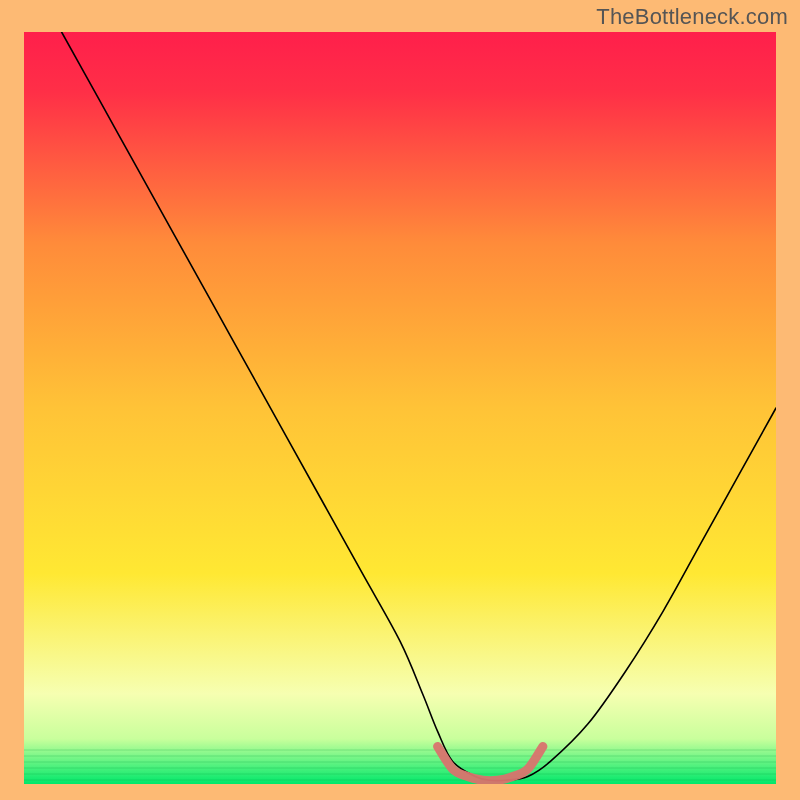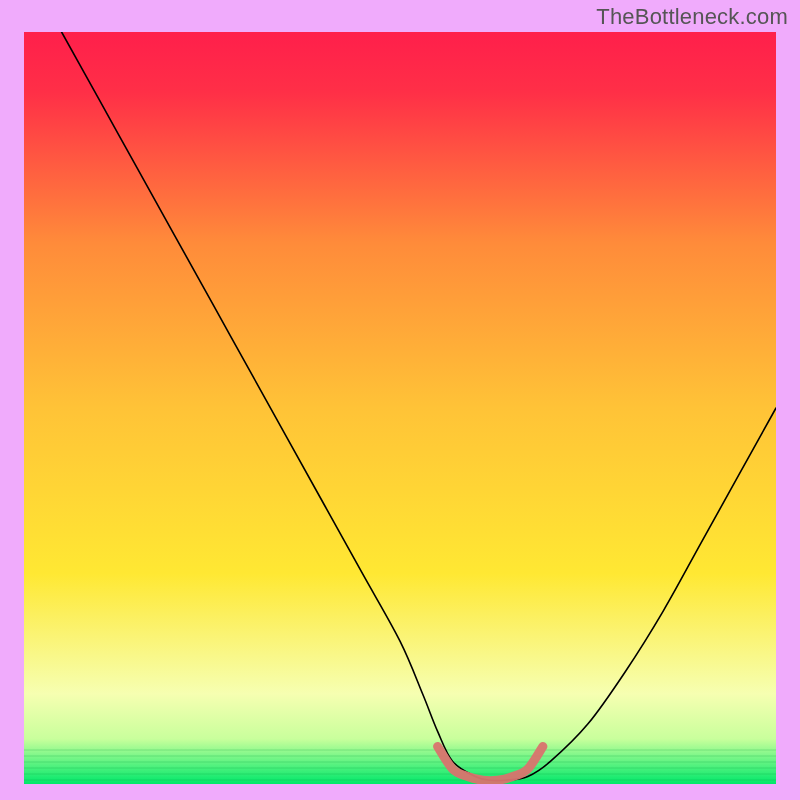--- a/index.html
+++ b/index.html
@@ -8,21 +8,21 @@
     width: 800px;
     height: 800px;
     background: #000;
     overflow: hidden;
     font-family: Arial, Helvetica, sans-serif;
   }
   .frame {
     position: relative;
     width: 800px;
     height: 800px;
-    background: #f0abfc;
+    background: #fdba74;
   }
   .watermark {
     position: absolute;
     top: 4px;
     right: 12px;
     color: #555;
     font-size: 22px;
     font-weight: 500;
     letter-spacing: 0.2px;
     user-select: none;

